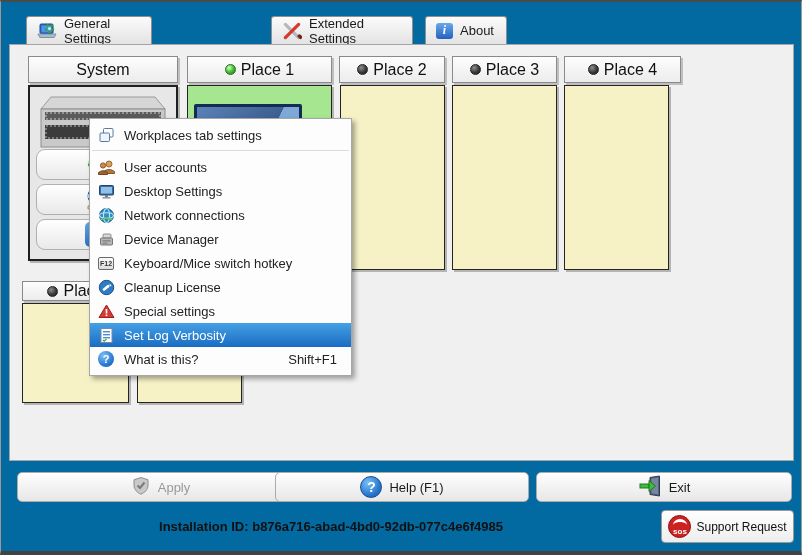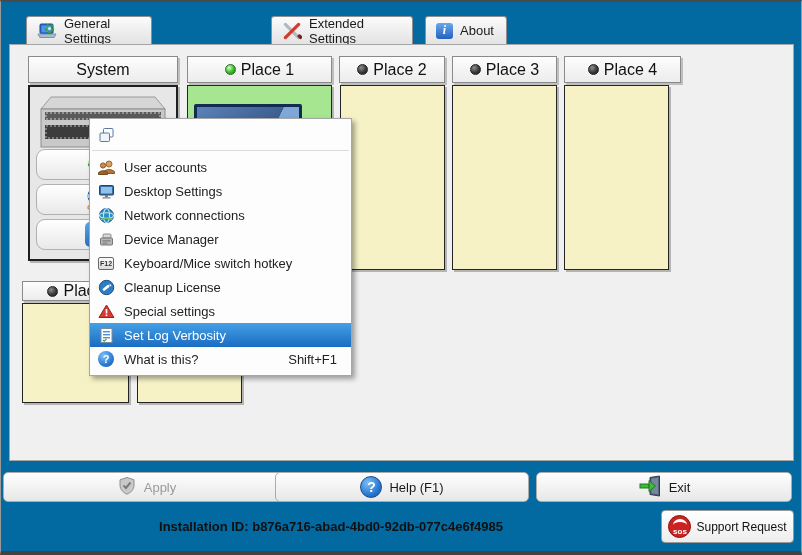--- a/index.html
+++ b/index.html
@@ -233,20 +233,21 @@
 
   <div class="cmenu">
 
     <div class="mi">
       <span class="mic">
         <svg width="17" height="17" viewBox="0 0 17 17">
           <rect x="5.5" y="1.5" width="9.5" height="8.5" rx="1" fill="#fff" stroke="#5a7aa0"></rect>
           <rect x="2" y="6" width="9.5" height="8.5" rx="1" fill="#eef4fb" stroke="#5a7aa0"></rect>
         </svg>
       </span>
+      <span>Workplaces tab settings</span>
     </div>
 
     <div class="msep"></div>
 
     <div class="mi">
       <span class="mic">
         <svg width="17" height="17" viewBox="0 0 17 17">
           <circle cx="11" cy="5" r="3" fill="#d8a060" stroke="#9a6a30"></circle>
           <path d="M5.5 12.5 Q11 8.5 16.5 12.5 L16.5 14.5 L5.5 14.5 Z" fill="#b5763c" stroke="#8a5524"></path>
           <circle cx="5" cy="6.5" r="2.6" fill="#c98d52" stroke="#8a5a28"></circle>
@@ -336,21 +337,21 @@
 
     <div class="mi">
       <span class="mic">
         <span class="qcirc">?</span>
       </span>
       <span>What is this?</span>
       <span class="mshort">Shift+F1</span>
     </div>
   </div>
 
-  <div class="abtn disabled" style="left:2px;width:287px">
+  <div class="abtn disabled" style="left:16px;width:287px">
     <span>
       <svg width="20" height="20" viewBox="0 0 20 20">
         <path d="M10 1.5 L17 3.8 V9 C17 13.8 13.6 16.6 10 18.2 C6.4 16.6 3 13.8 3 9 V3.8 Z" fill="#c9c9c9" stroke="#8e8e8e"></path>
         <path d="M6.5 9.5 L9 12 L13.5 6.5" fill="none" stroke="#7a7a7a" stroke-width="2"></path>
       </svg>
     </span>
     <span>Apply</span>
   </div>
 
   <div class="abtn" style="left:274px;width:254px">

